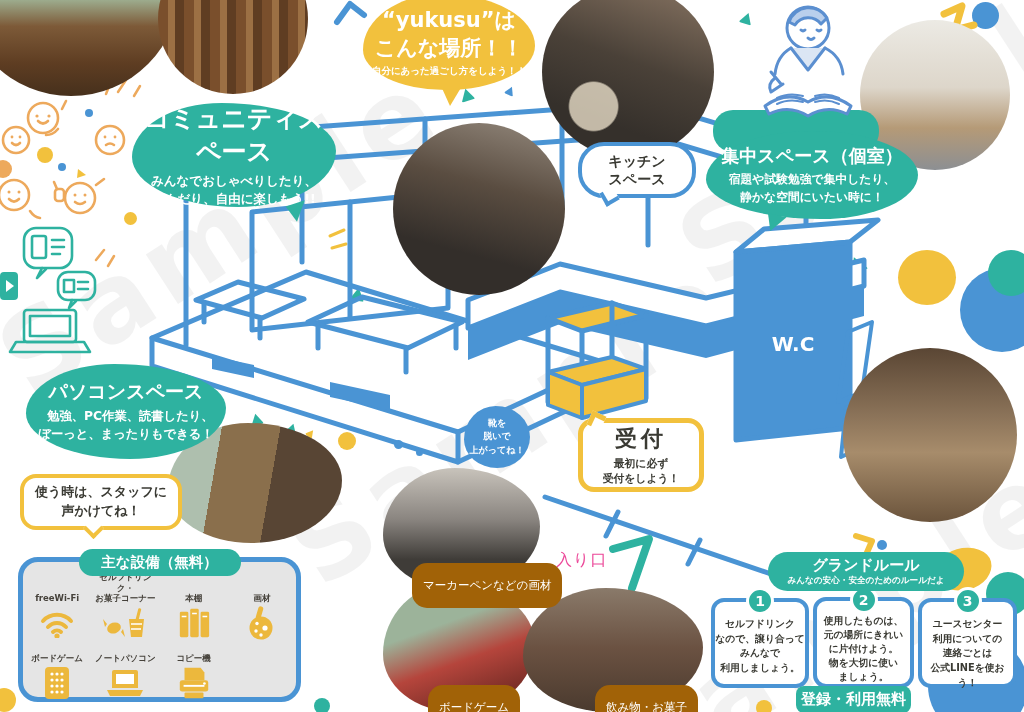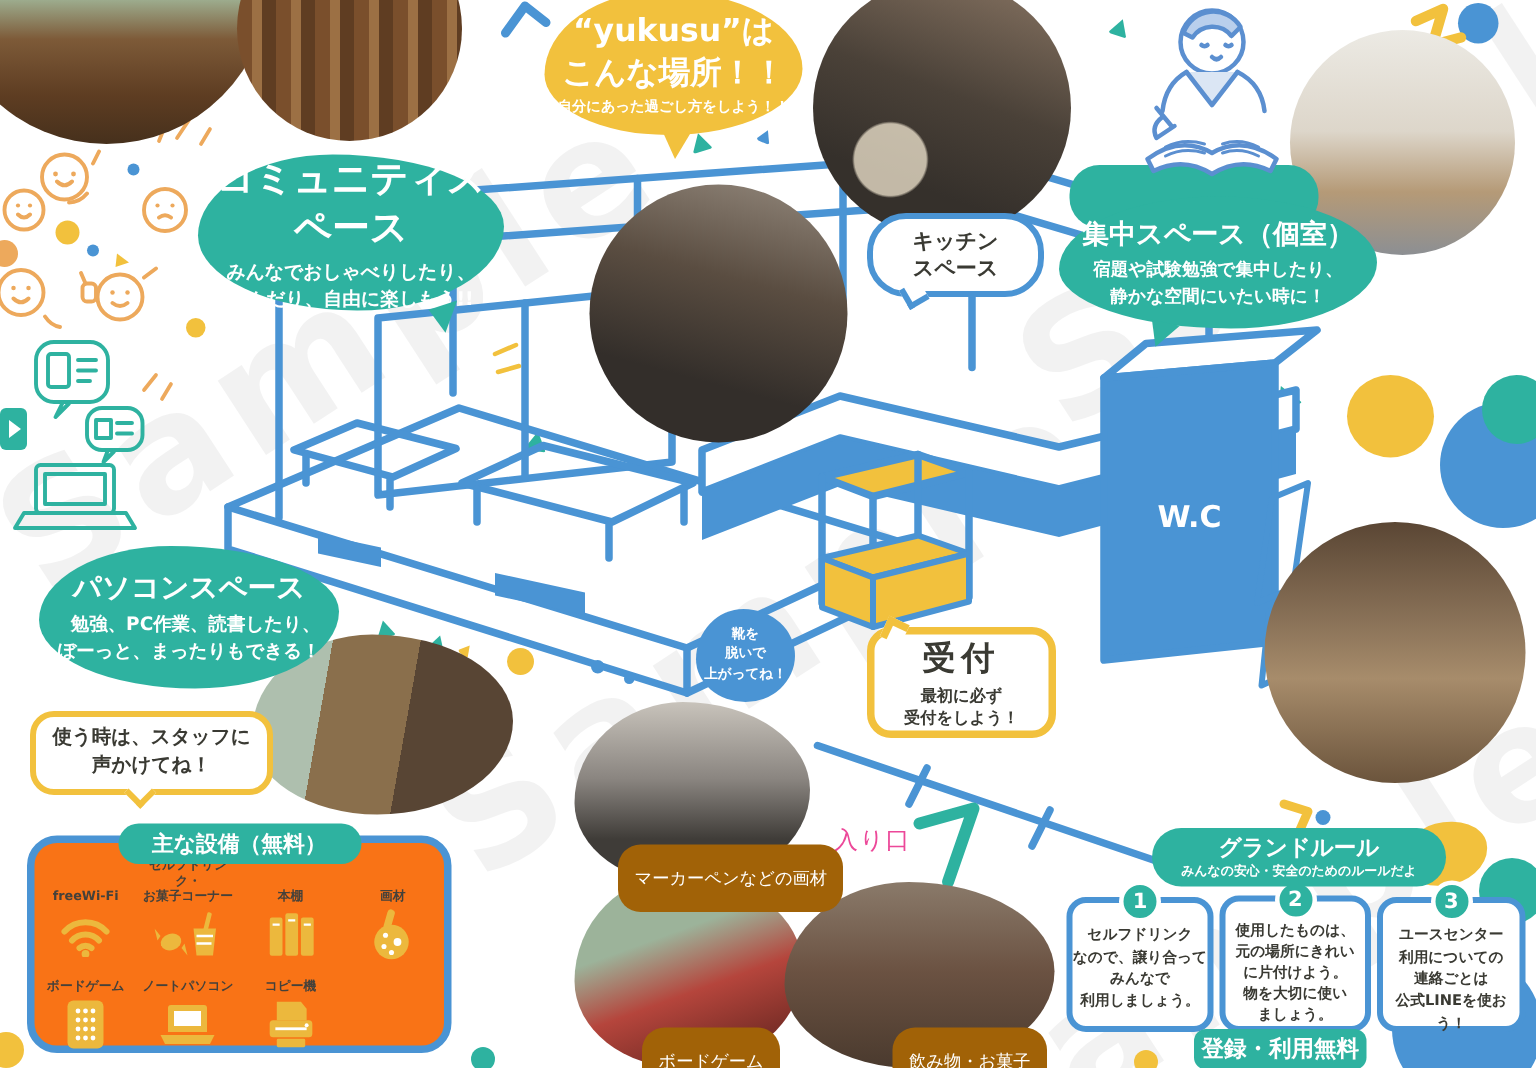--- a/index.html
+++ b/index.html
@@ -25,21 +25,21 @@
   .tail{position:absolute;width:0;height:0;border-style:solid;}
   
   .obubble{position:absolute;background:#fff;z-index:4;text-align:center;display:flex;flex-direction:column;justify-content:center;align-items:center;font-weight:bold;}
   .b-blue{border:4px solid #4a94d4;border-radius:26px;}
   .b-yel{border:4px solid #f2c13d;border-radius:16px;}
   .sq-tail{position:absolute;width:15px;height:15px;background:#fff;}
   
   .pill-blue{position:absolute;background:#a16207;color:#fff;font-weight:normal;border-radius:15px;padding:15px 11px;font-size:11.5px;z-index:5;white-space:nowrap;}
   .pill-teal{position:absolute;background:#2eb2a0;color:#fff;font-weight:bold;border-radius:18px;text-align:center;z-index:6;}
   
-  .eqbox{position:absolute;left:18px;top:557px;width:283px;height:145px;border:5px solid #4a94d4;border-radius:20px;background:#f97316;z-index:5;}
+  .eqbox{position:absolute;left:18px;top:557px;width:283px;height:145px;border:5px solid #4a94d4;border-radius:20px;background:#e5e5e5;z-index:5;}
   .eqgrid{display:flex;flex-wrap:wrap;padding-top:20px;}
   .eqcell{width:25%;display:flex;flex-direction:column;align-items:center;margin-bottom:3px;}
   .eqlabel{font-size:8.5px;font-weight:bold;color:#45413a;text-align:center;line-height:1.25;height:22px;display:flex;align-items:flex-end;justify-content:center;}
   .eqicon{margin-top:3px;height:32px;display:flex;align-items:center;}
   
   .rulecard{position:absolute;border:4px solid #4a94d4;border-radius:13px;background:#fff;z-index:5;text-align:center;}
   .rulenum{position:absolute;top:-15px;left:50%;transform:translateX(-50%);width:28px;height:28px;border-radius:50%;
            background:#2eb2a0;border:3px solid #fff;color:#fff;font-weight:bold;font-size:14px;display:flex;align-items:center;justify-content:center;z-index:6;}
   .ruletext{font-size:9.8px;font-weight:bold;color:#3a3a33;line-height:1.5;margin-top:15px;}
   svg.layer{position:absolute;left:0;top:0;z-index:2;}

